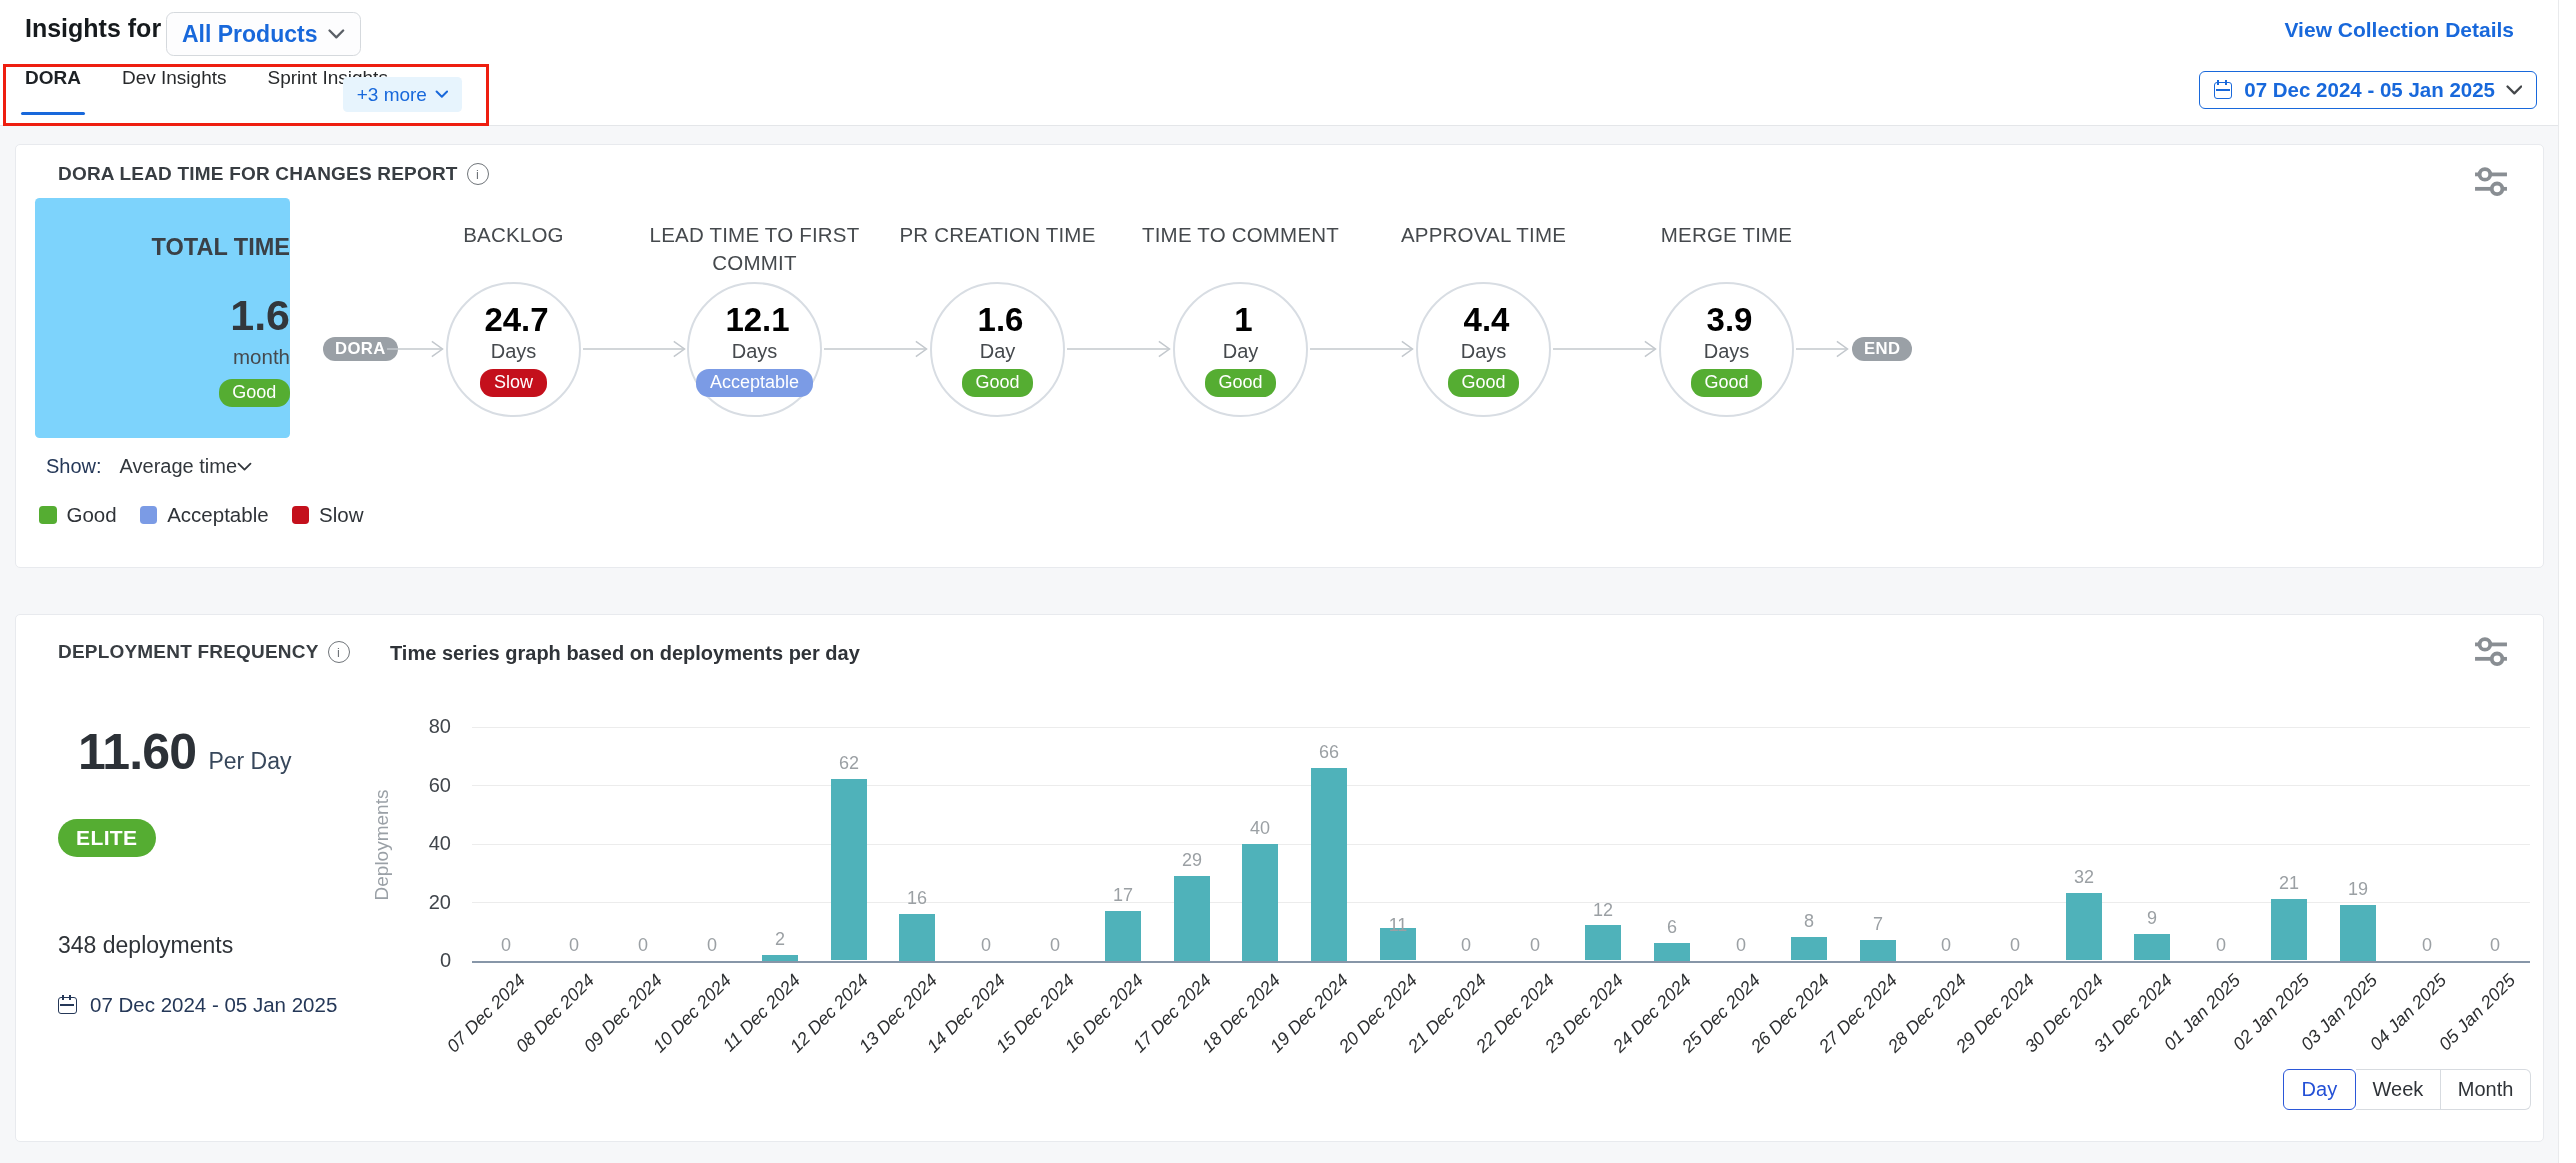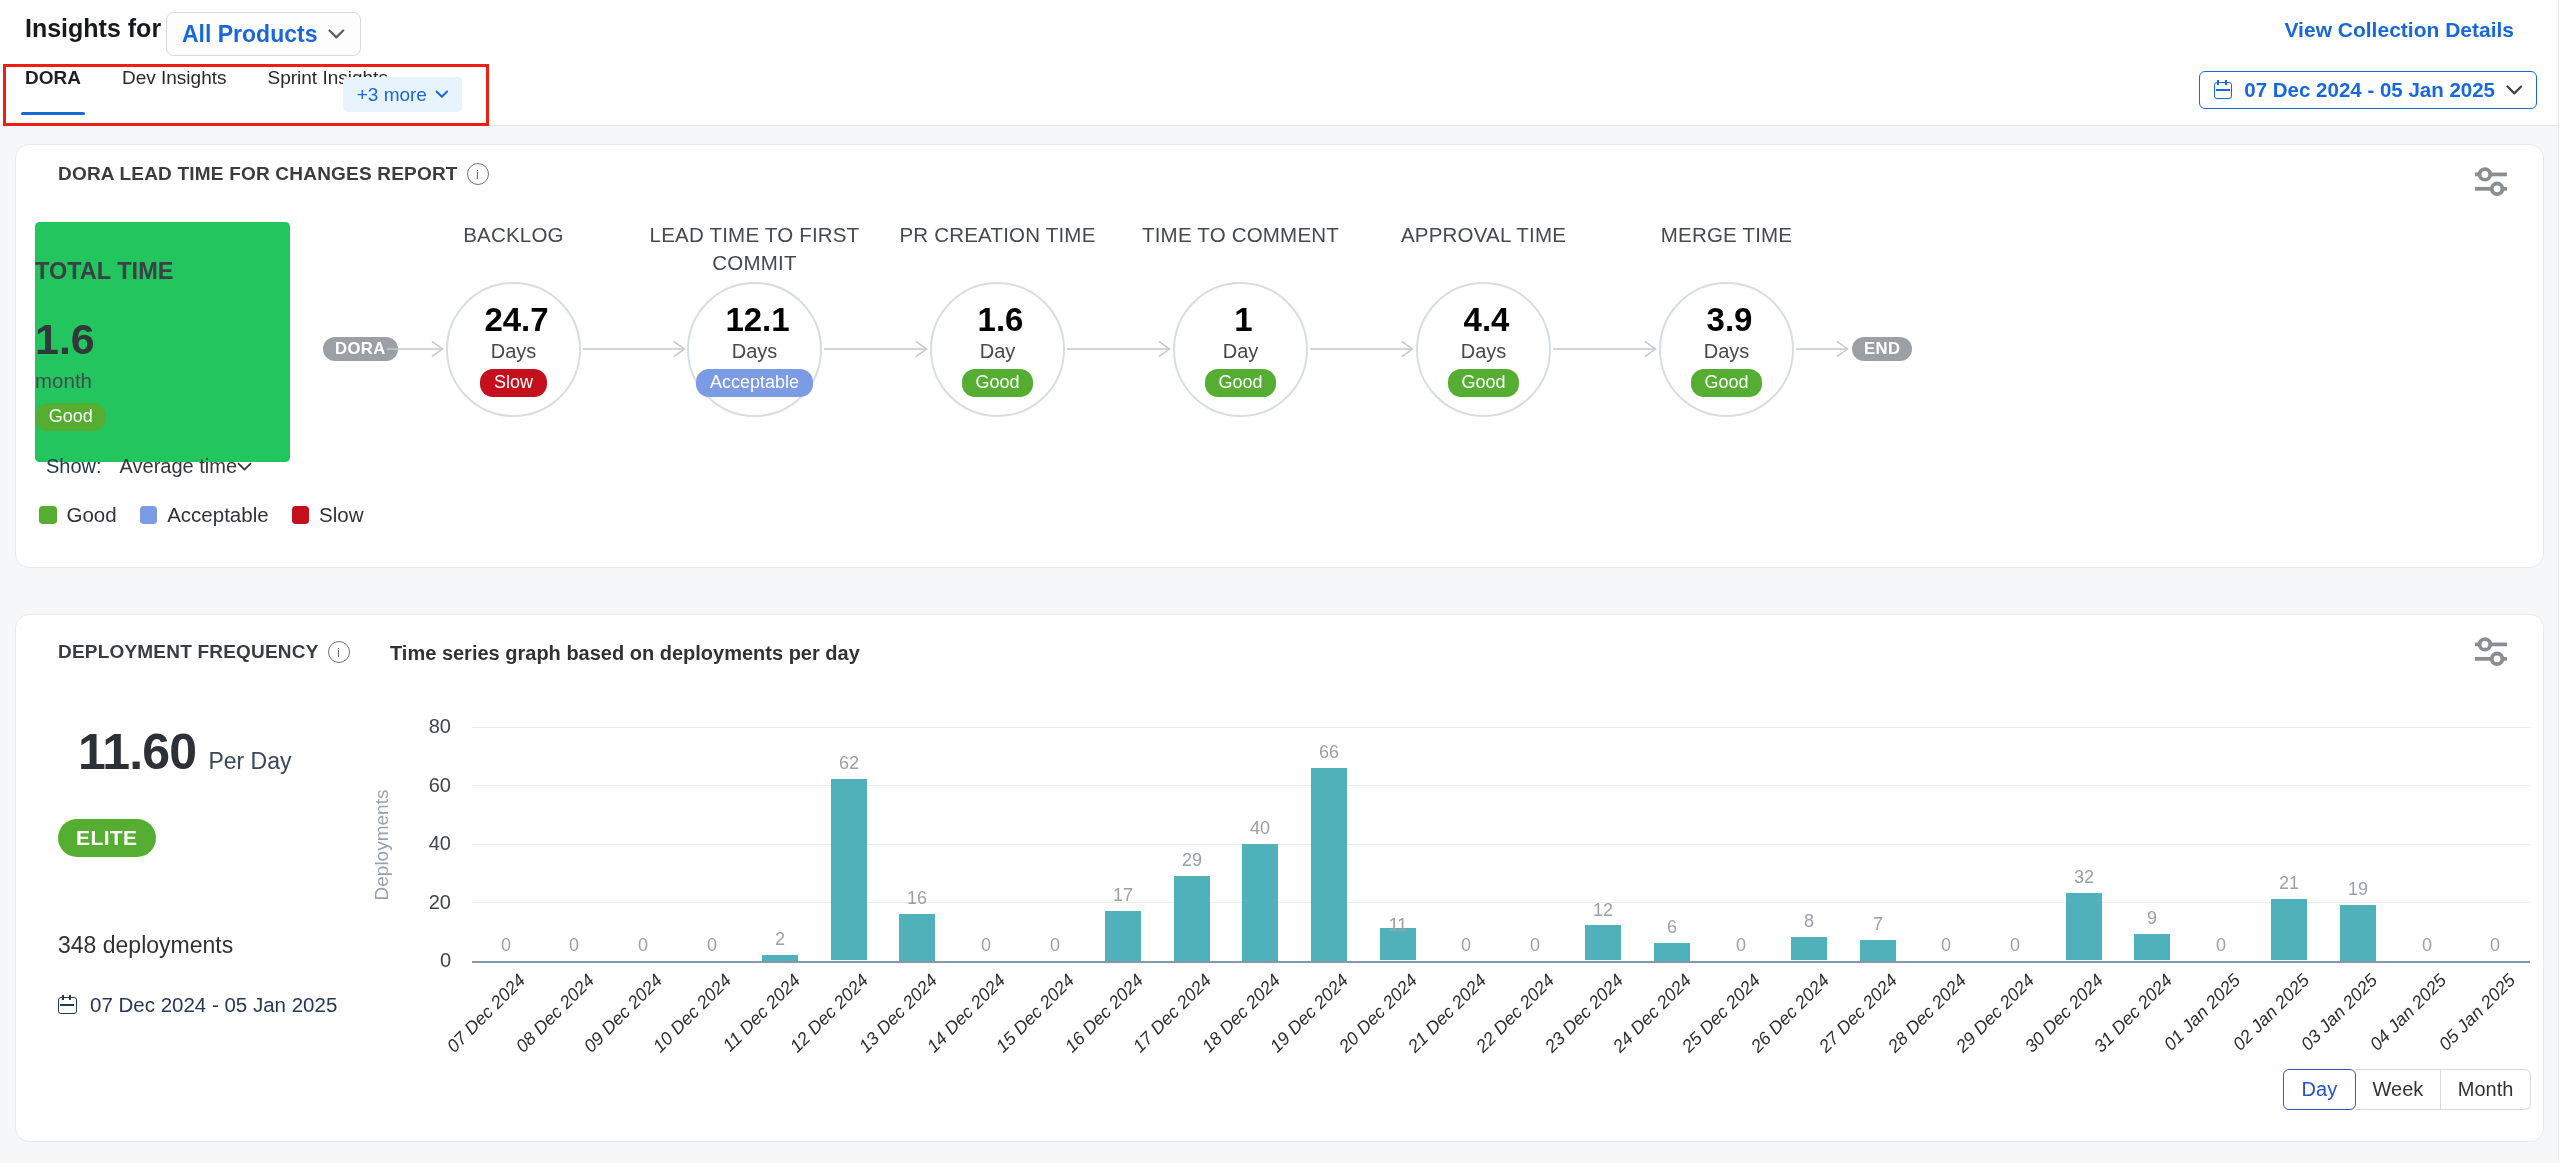--- a/index.html
+++ b/index.html
@@ -20,30 +20,30 @@
   .tab{position:relative;font-size:19px;color:#27292b;font-weight:500;padding:0 3px;cursor:pointer;height:100%;display:flex;align-items:flex-start;}
   .tab.active{font-weight:700;color:#1d2125;}
   .tab-underline{position:absolute;left:-1.5px;right:-1.5px;bottom:4.6px;height:3.8px;background:#1868db;border-radius:2.3px;}
   .more-chip{position:absolute;left:343px;top:77px;height:35px;padding:0 13.7px;display:flex;align-items:center;gap:7.6px;
     background:#e7f4fd;border-radius:4.6px;font-size:19px;color:#1868db;cursor:pointer;}
   .datepicker{position:absolute;right:39px;top:71px;height:38px;padding:0 13.7px;display:flex;align-items:center;gap:10.6px;
     background:#fff;border:1.5px solid #1868db;border-radius:6px;font-size:20.5px;font-weight:700;color:#1868db;cursor:pointer;}
   .annotation-box{position:absolute;left:3px;top:64px;width:480px;height:56px;border:3px solid #ee1e10;pointer-events:none;z-index:50;}
   .clip-sliver{position:absolute;top:0;height:2.3px;background:#2e6bd2;}
   
-  .card{position:absolute;left:15px;width:2527px;background:#fff;border:0.8px solid #e8eaee;border-radius:14px;}
+  .card{position:absolute;left:15px;width:2527px;background:#fff;border:0.8px solid #e8eaee;border-radius:5px;}
   .card1{top:144px;height:422px;}
   .card2{top:614px;height:526px;}
   .card-title{position:absolute;font-size:19px;font-weight:600;color:#383d42;letter-spacing:0.2px;display:flex;align-items:center;gap:9px;}
   .info-icon{width:20px;height:20px;border:1.5px solid #6f7479;border-radius:50%;display:inline-flex;align-items:center;justify-content:center;
     font-size:13px;color:#6f7479;font-weight:400;cursor:pointer;}
   .sliders-icon{position:absolute;right:33px;top:21px;cursor:pointer;}
   
-  .total-card{position:absolute;left:19px;top:77px;width:255px;height:240px;background:#22c55e;border-radius:4.6px;
-    display:flex;flex-direction:column;align-items:flex-start;}
+  .total-card{position:absolute;left:19px;top:53px;width:255px;height:240px;background:#7dd3fc;border-radius:4.6px;
+    display:flex;flex-direction:column;align-items:flex-end;}
   .total-label{margin-top:36px;font-size:23.5px;font-weight:700;color:#3a4046;}
   .total-value{margin-top:33px;font-size:43px;font-weight:700;color:#32373c;line-height:1;}
   .total-unit{margin-top:7.6px;font-size:20.5px;color:#45494d;}
   .pill{display:inline-flex;align-items:center;justify-content:center;color:#fff;border-radius:13px;font-size:18px;padding:3px 13.7px;line-height:1.2;}
   .pill-good{background:#55ad32;}
   .pill-acceptable{background:#7b9be5;}
   .pill-slow{background:#c4101c;}
   .total-pill{margin-top:10.6px;}
   .node-pill{position:absolute;height:24px;padding:0 12px;display:flex;align-items:center;justify-content:center;
     background:#9aa0a6;color:#fff;font-size:16.7px;font-weight:700;border-radius:12px;letter-spacing:0.4px;}

